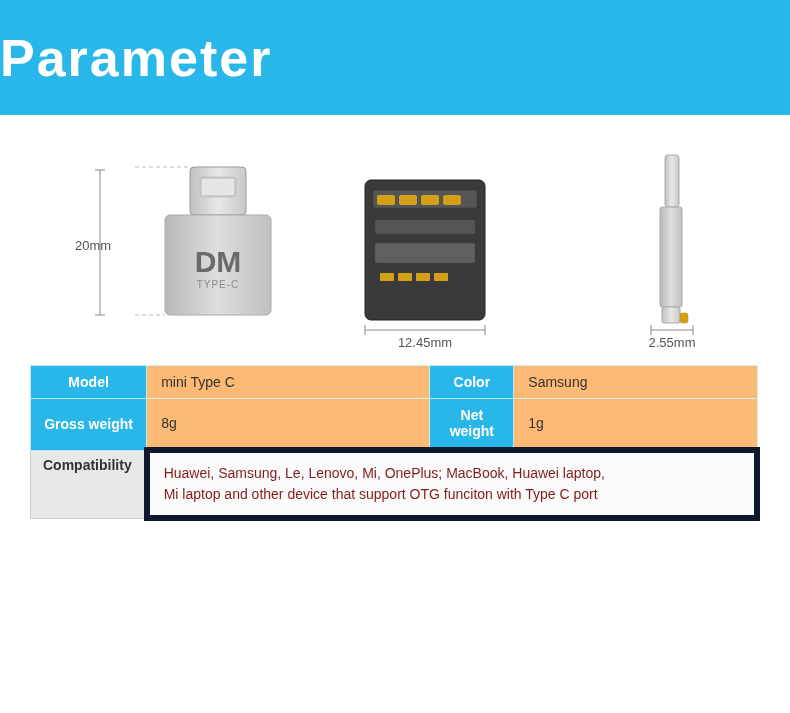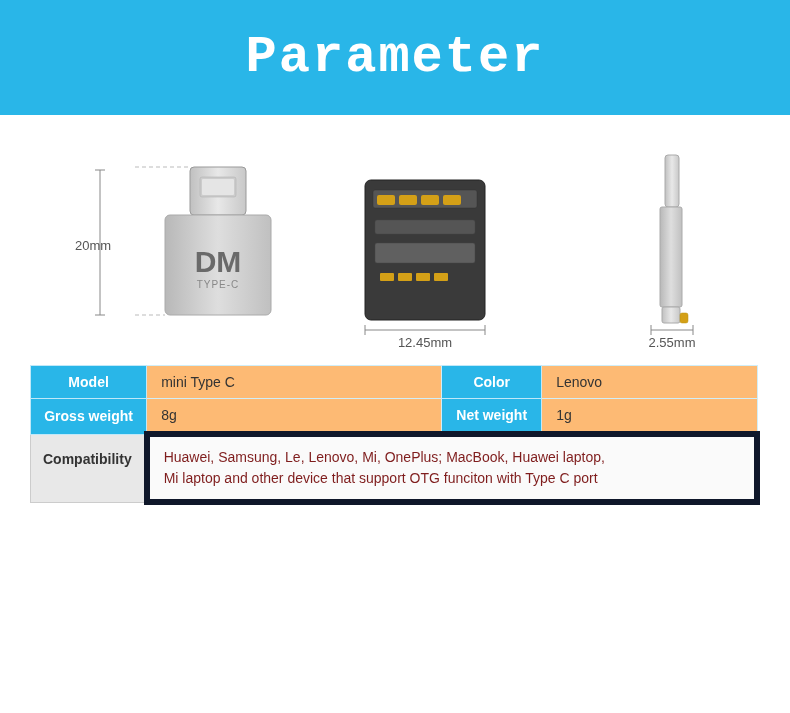--- a/index.html
+++ b/index.html
@@ -11,22 +11,20 @@
       overflow: hidden;
     }
 
     
     .header {
       background: #29b6e8;
       width: 100%;
       height: 115px;
       display: flex;
       align-items: center;
-      justify-content: center;
-      font-family: Liberation Mono, monospace;
     }
     .header h1 {
       color: #fff;
       font-size: 52px;
       font-weight: 900;
       letter-spacing: 2px;
     }
 
     
     .table-area {
@@ -39,41 +37,41 @@
       border-collapse: collapse;
       font-size: 14px;
     }
 
     .label-cell {
       background: #29b6e8;
       color: #fff;
       font-weight: bold;
       padding: 8px 12px;
       text-align: center;
-      width: 100px;
+      width: 84px;
       border: 1px solid #c0e8f8;
     }
 
     .value-cell {
       background: #fdba74;
       color: #333;
       padding: 8px 14px;
       border: 1px solid #d0eef8;
     }
 
     tr td {
       border: 1px solid #c8e8f5;
       margin-top: 44px;
     }
 
     .compatibility-label {
       background: #e8e8e8;
       color: #333;
       font-weight: bold;
-      padding: 16px 12px;
+      padding: 6px 12px;
       text-align: center;
       vertical-align: top;
       border: 1px solid #ccc;
     }
 
     .compatibility-value {
       background: #fafafa;
       color: #7f1d1d;
       padding: 10px 14px;
       border: 6px solid #0f172a;
@@ -167,21 +165,21 @@
   </svg>
 </div>
 
 <div class="table-area">
   <table>
     <tbody>
         <tr>
       <td class="label-cell">Model</td>
       <td class="value-cell">mini Type C</td>
       <td class="label-cell">Color</td>
-      <td class="value-cell">Lenovo</td>
+      <td class="value-cell">Samsung</td>
     </tr>
     <tr>
       <td class="label-cell">Gross weight</td>
       <td class="value-cell">8g</td>
       <td class="label-cell">Net weight</td>
       <td class="value-cell">1g</td>
     </tr>
     <tr>
       <td class="compatibility-label">Compatibility</td>
       <td class="compatibility-value" colspan="3">

